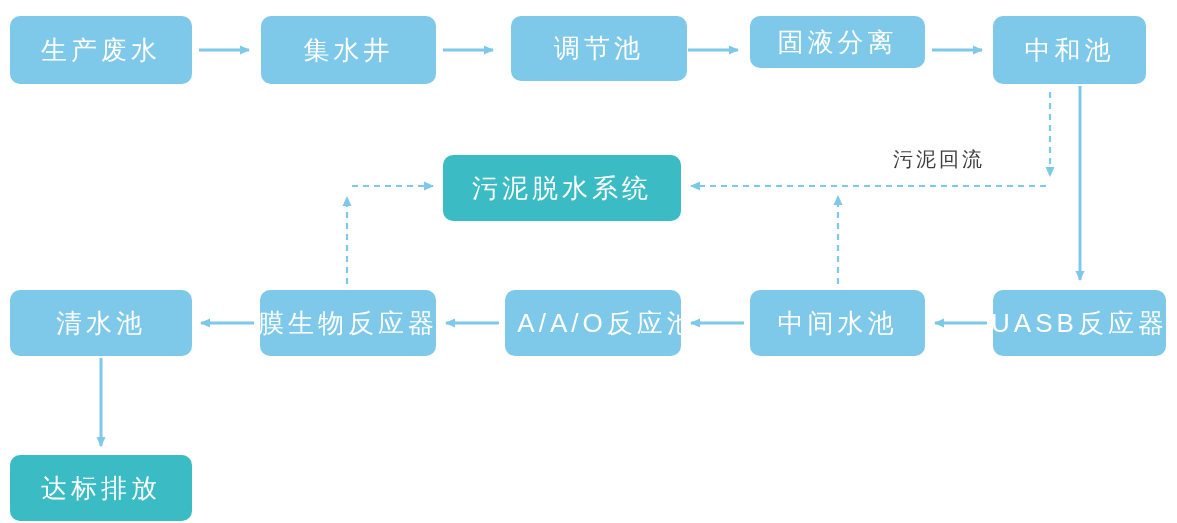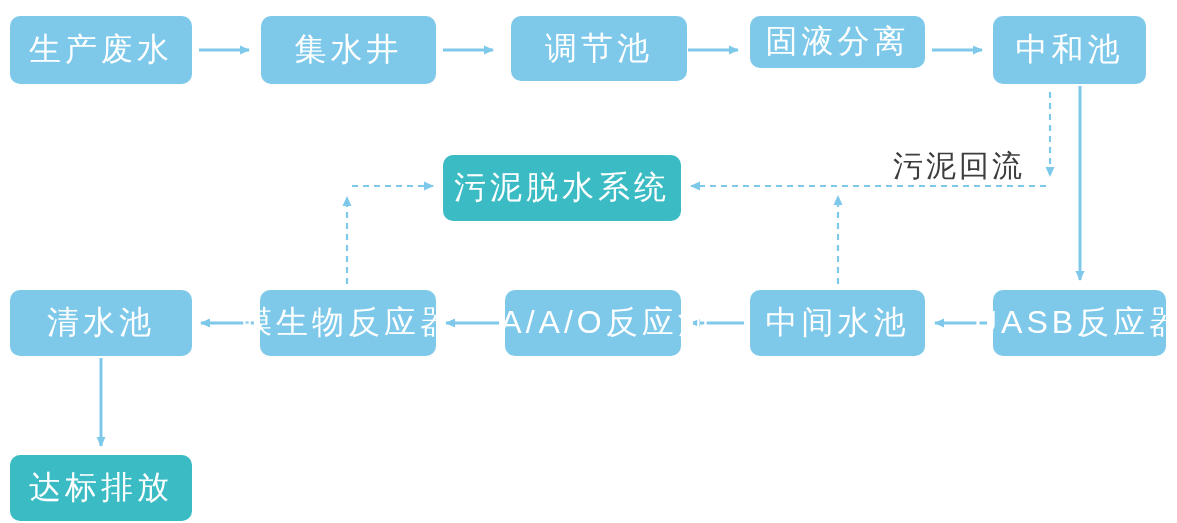--- a/index.html
+++ b/index.html
@@ -17,33 +17,33 @@
     background: var(--background, #ffffff);
     overflow: hidden;
   }
   .node {
     position: absolute;
     display: flex;
     align-items: center;
     justify-content: center;
     border-radius: 10px;
     color: var(--node-text, #ffffff);
-    font-size: 32px;
+    font-size: 26px;
     font-weight: 500;
     letter-spacing: 4px;
     text-align: center;
     white-space: nowrap;
     box-sizing: border-box;
   }
   .node.blue { background: var(--node-blue, #7ec9ea); }
   .node.teal { background: var(--node-teal, #3bbcc4); }
   .annotation {
     position: absolute;
     color: var(--annotation-text, #3d3d3d);
-    font-size: 30px;
+    font-size: 20px;
     letter-spacing: 3px;
     white-space: nowrap;
   }
   svg.arrows {
     position: absolute;
     left: 0;
     top: 0;
     width: 1177px;
     height: 523px;
     pointer-events: none;

